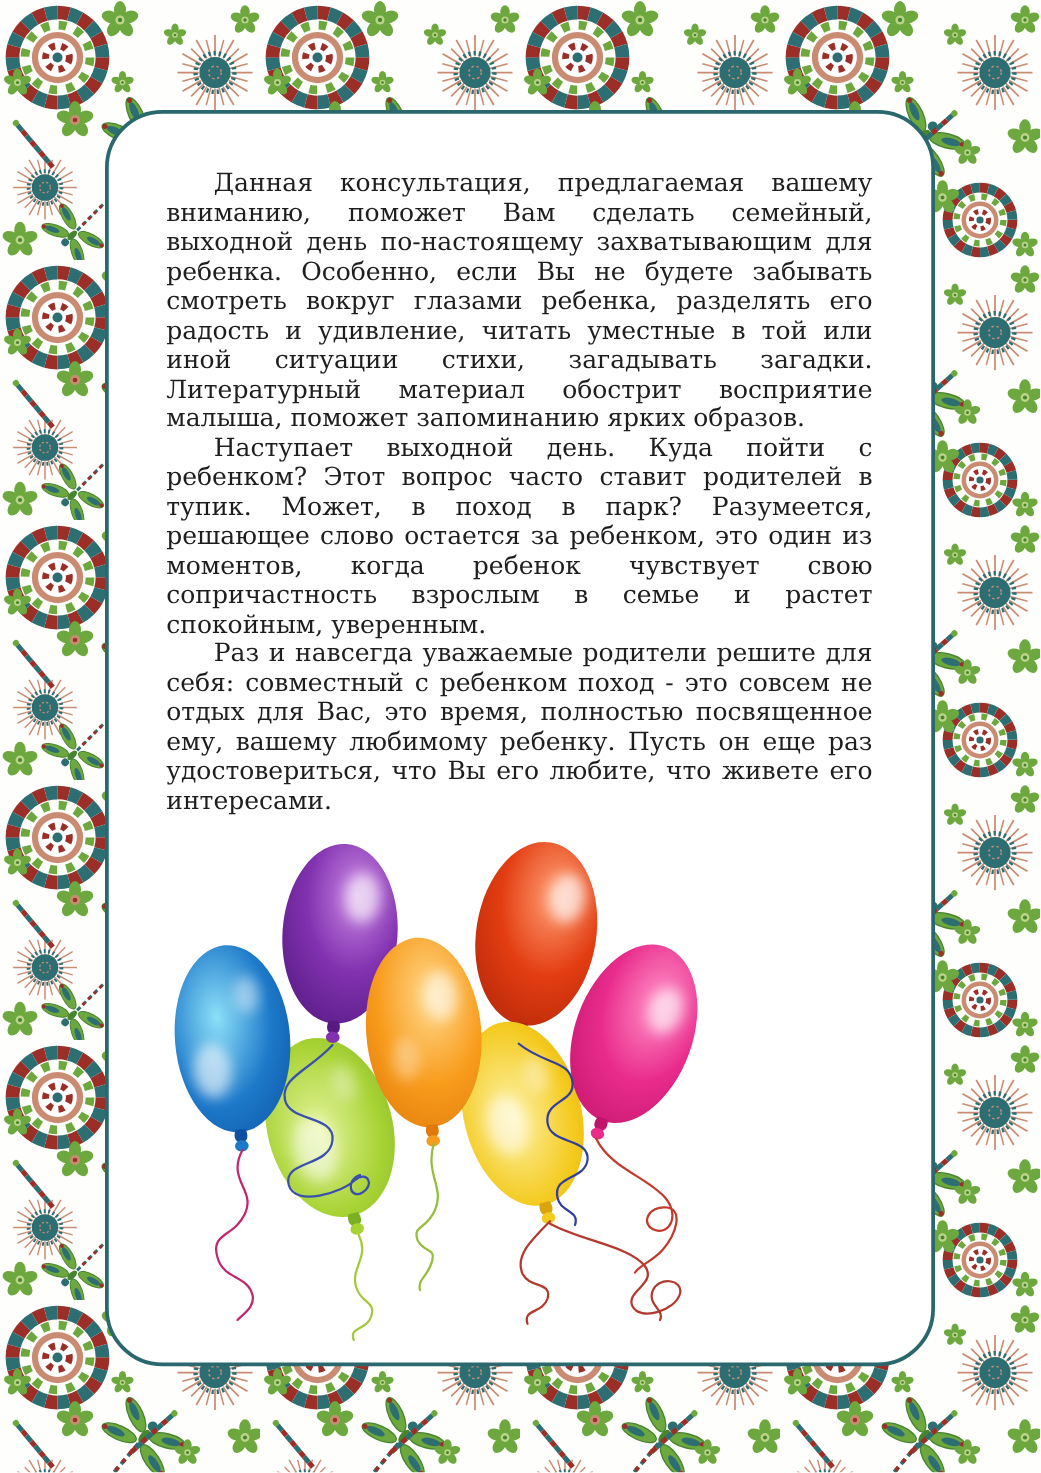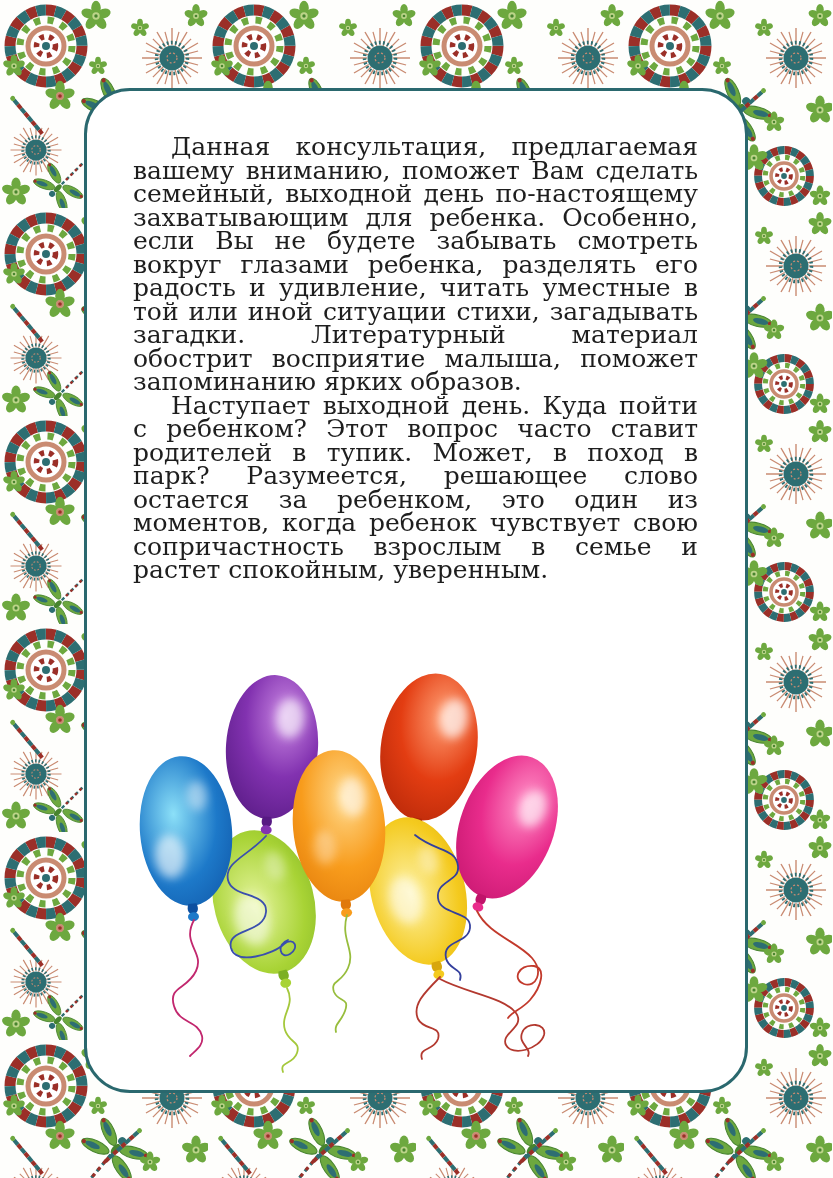--- a/index.html
+++ b/index.html
@@ -25,21 +25,21 @@
   .content-card{
     position:absolute;left:84px;top:88px;width:664px;height:1005px;
     box-sizing:border-box;
     background:var(--card-bg);
     border:3px solid var(--card-border);
     border-radius:46px;
     overflow:hidden;
   }
   .doc-text{
     position:absolute;left:46px;right:47px;top:44px;
-    font-size:25px;line-height:23.5px;
+    font-size:20px;line-height:23.5px;
     color:var(--text-color);
     text-align:justify;
   }
   .doc-text p{margin:0;text-indent:38px;}
   .balloons{position:absolute;left:-3px;top:557px;width:664px;height:445px;}
 </style>
 </head>
 <body>
 
 <div class="page">
@@ -126,20 +126,21 @@
     </defs>
     <rect width="833" height="1178" fill="var(--page-bg)"></rect>
     <rect width="833" height="1178" fill="url(#folk)"></rect>
   </svg>
 
   <div class="content-card">
 
     <div class="doc-text">
       <p>Данная консультация, предлагаемая вашему вниманию, поможет Вам сделать семейный, выходной день по-настоящему захватывающим для ребенка. Особенно, если Вы не будете забывать смотреть вокруг глазами ребенка, разделять его радость и удивление, читать уместные в той или иной ситуации стихи, загадывать загадки. Литературный материал обострит восприятие малыша, поможет запоминанию ярких образов.</p>
       <p>Наступает выходной день. Куда пойти с ребенком? Этот вопрос часто ставит родителей в тупик. Может, в поход в парк? Разумеется, решающее слово остается за ребенком, это один из моментов, когда ребенок чувствует свою сопричастность взрослым в семье и растет спокойным, уверенным.</p>
+      <p>Раз и навсегда уважаемые родители решите для себя: совместный с ребенком поход - это совсем не отдых для Вас, это время, полностью посвященное ему, вашему любимому ребенку. Пусть он еще раз удостовериться, что Вы его любите, что живете его интересами.</p>
     </div>
 
     <svg class="balloons" width="664" height="445" viewBox="0 0 664 445" aria-hidden="true">
       <defs>
         <filter id="soft" x="-60%" y="-60%" width="220%" height="220%">
           <feGaussianBlur stdDeviation="5"></feGaussianBlur>
         </filter>
       </defs>
 
       <g transform="translate(180,254) rotate(-15)" style="--light: #e4f49b; --base: #a8d335; --dark: #7cb024;">

